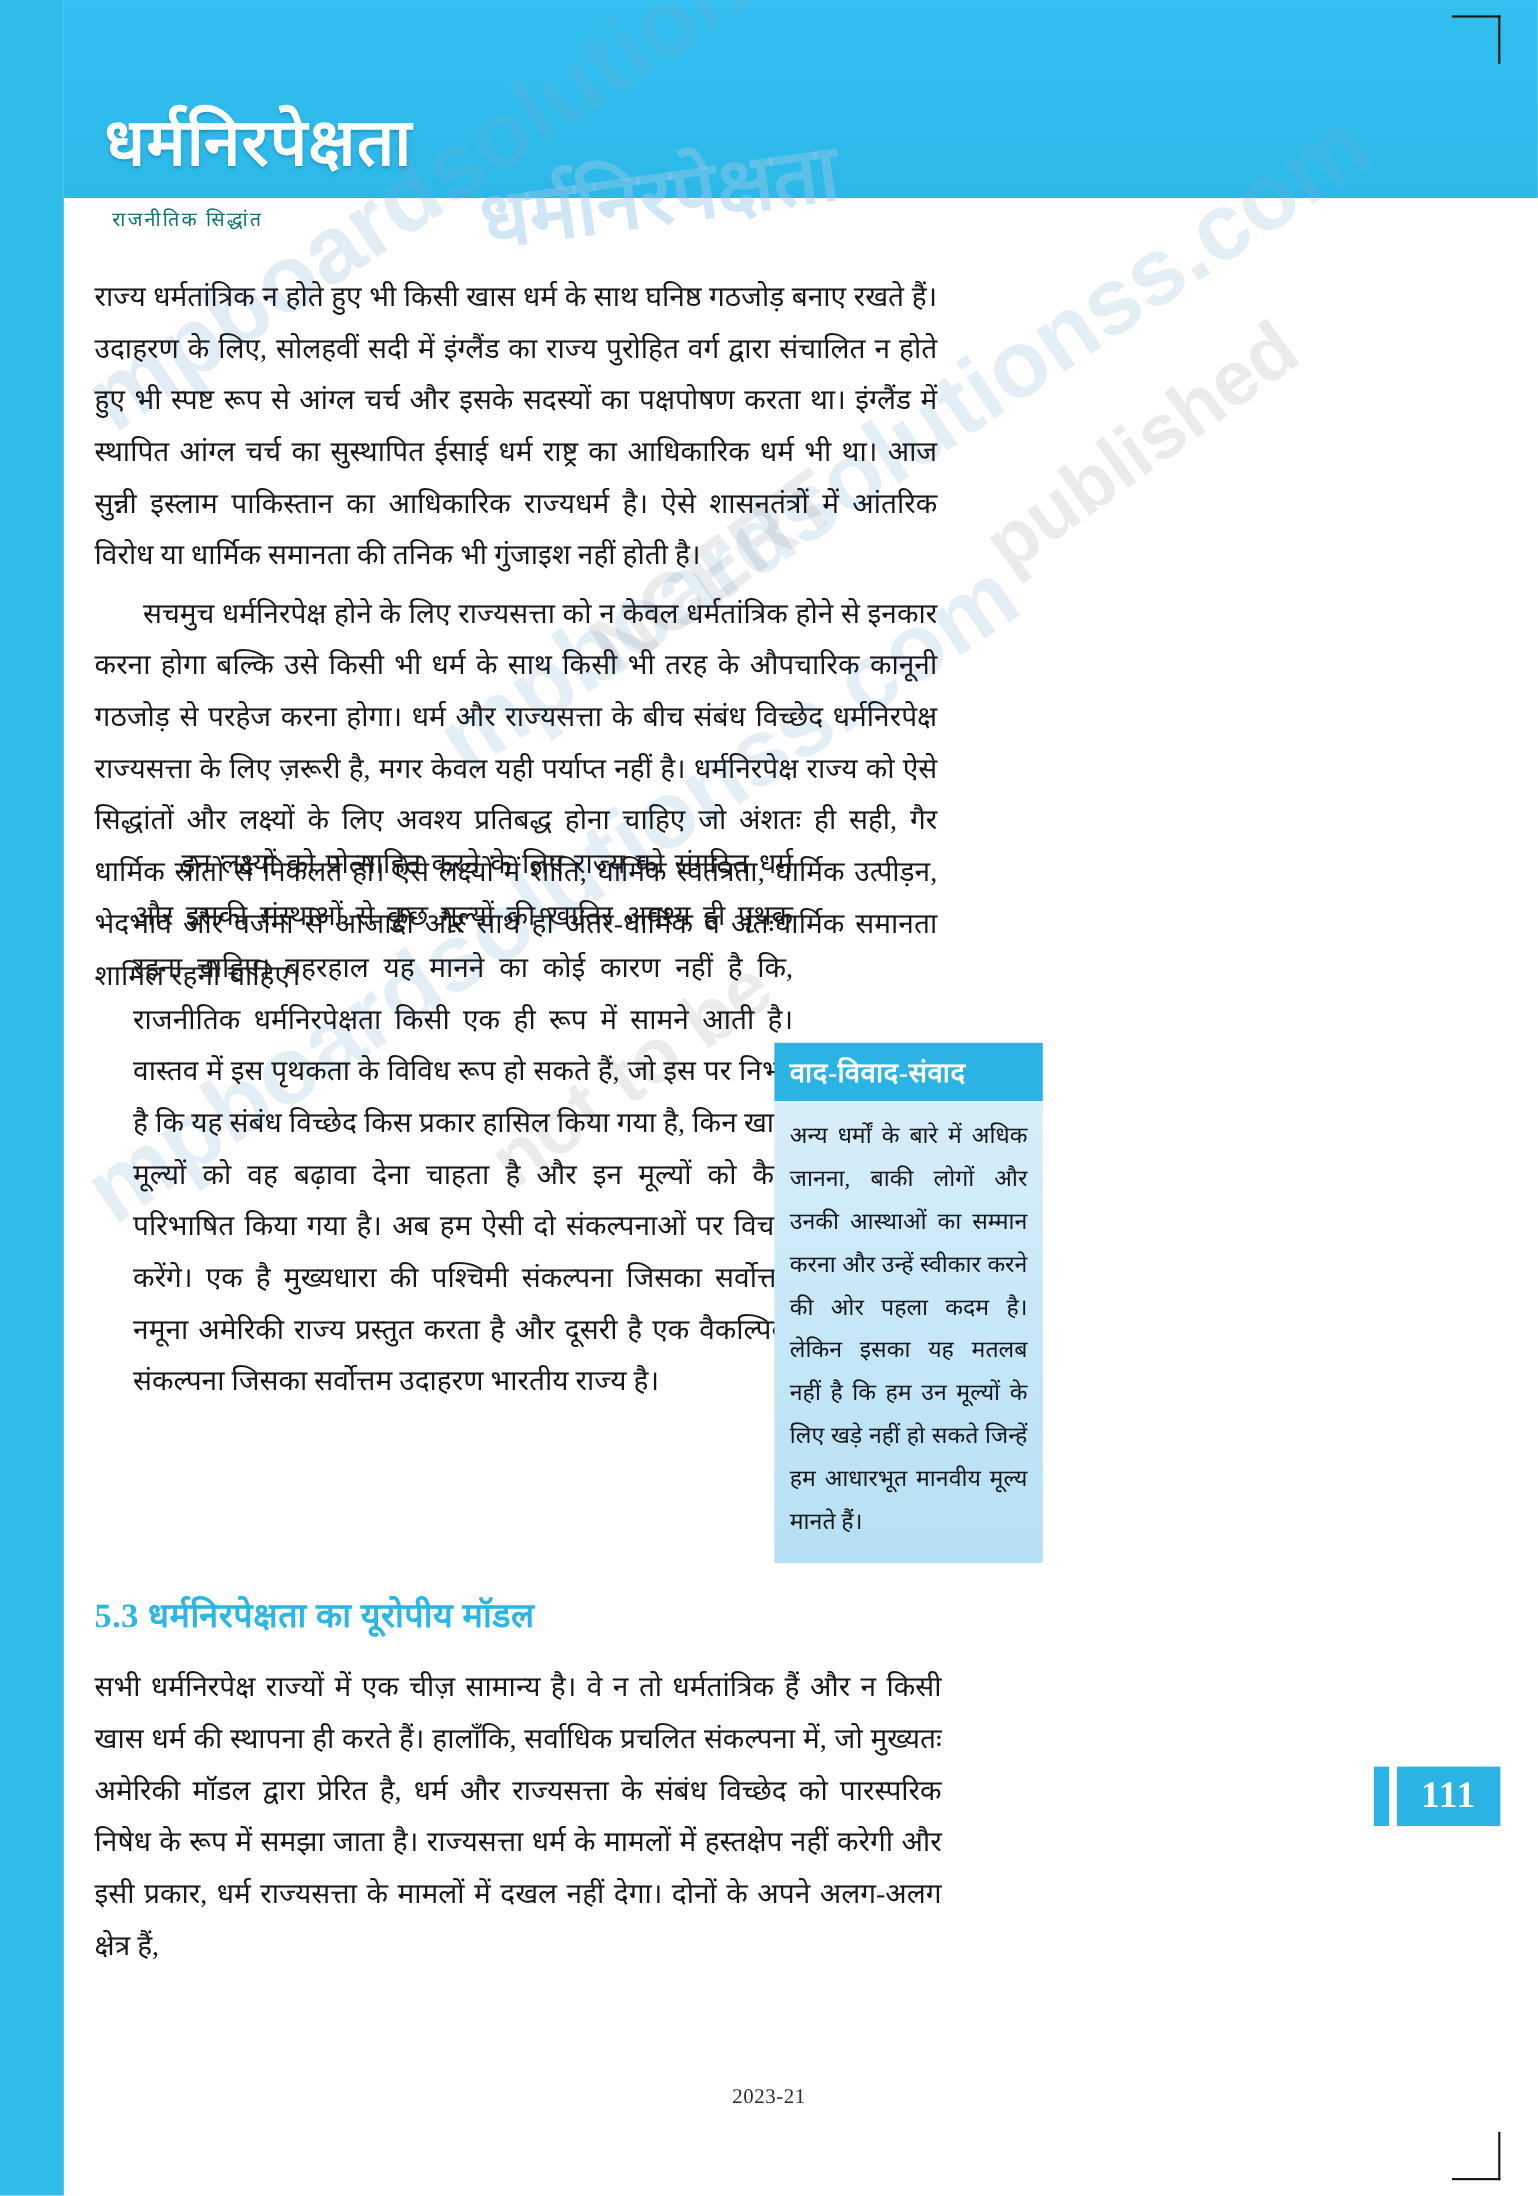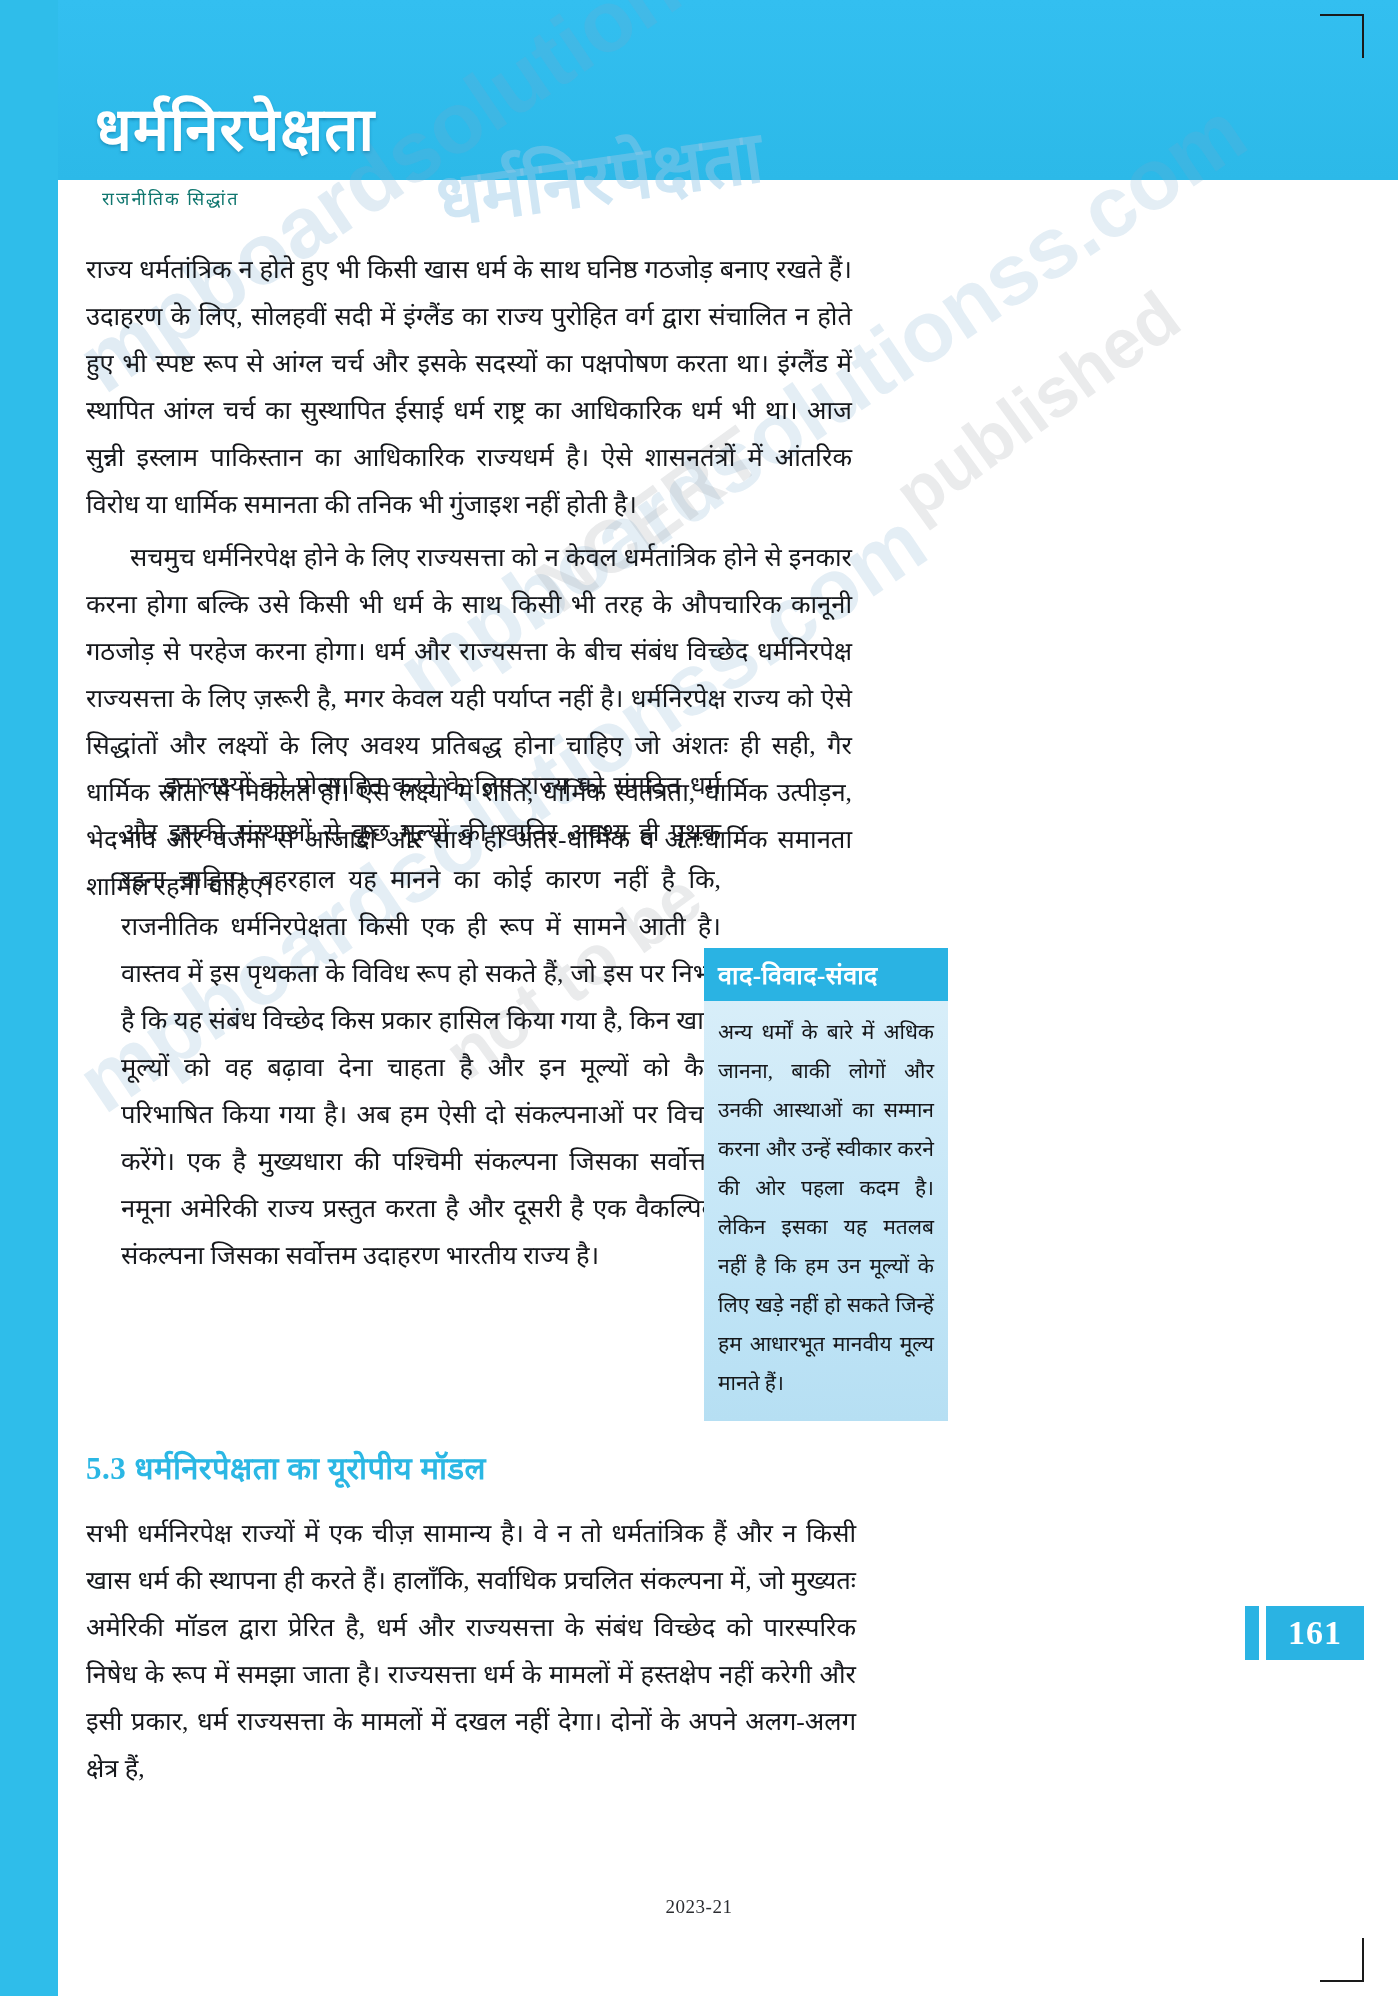--- a/index.html
+++ b/index.html
@@ -202,18 +202,18 @@
 
   <div class="sec-heading">5.3 धर्मनिरपेक्षता का यूरोपीय मॉडल</div>
 
   <div class="body-col-lower">
     <p class="para">सभी धर्मनिरपेक्ष राज्यों में एक चीज़ सामान्य है। वे न तो धर्मतांत्रिक हैं और न किसी खास धर्म की स्थापना ही करते हैं। हालाँकि, सर्वाधिक प्रचलित संकल्पना में, जो मुख्यतः अमेरिकी मॉडल द्वारा प्रेरित है, धर्म और राज्यसत्ता के संबंध विच्छेद को पारस्परिक निषेध के रूप में समझा जाता है। राज्यसत्ता धर्म के मामलों में हस्तक्षेप नहीं करेगी और इसी प्रकार, धर्म राज्यसत्ता के मामलों में दखल नहीं देगा। दोनों के अपने अलग-अलग क्षेत्र हैं,</p>
   </div>
 
   <div class="pagenum-wrap">
     <div class="pagenum-bar"></div>
     <div class="pagenum-gap"></div>
-    <div class="pagenum-box">161</div>
+    <div class="pagenum-box">111</div>
   </div>
 
   <div class="footer">2023-21</div>
 
 </div>
 
 </body></html>

